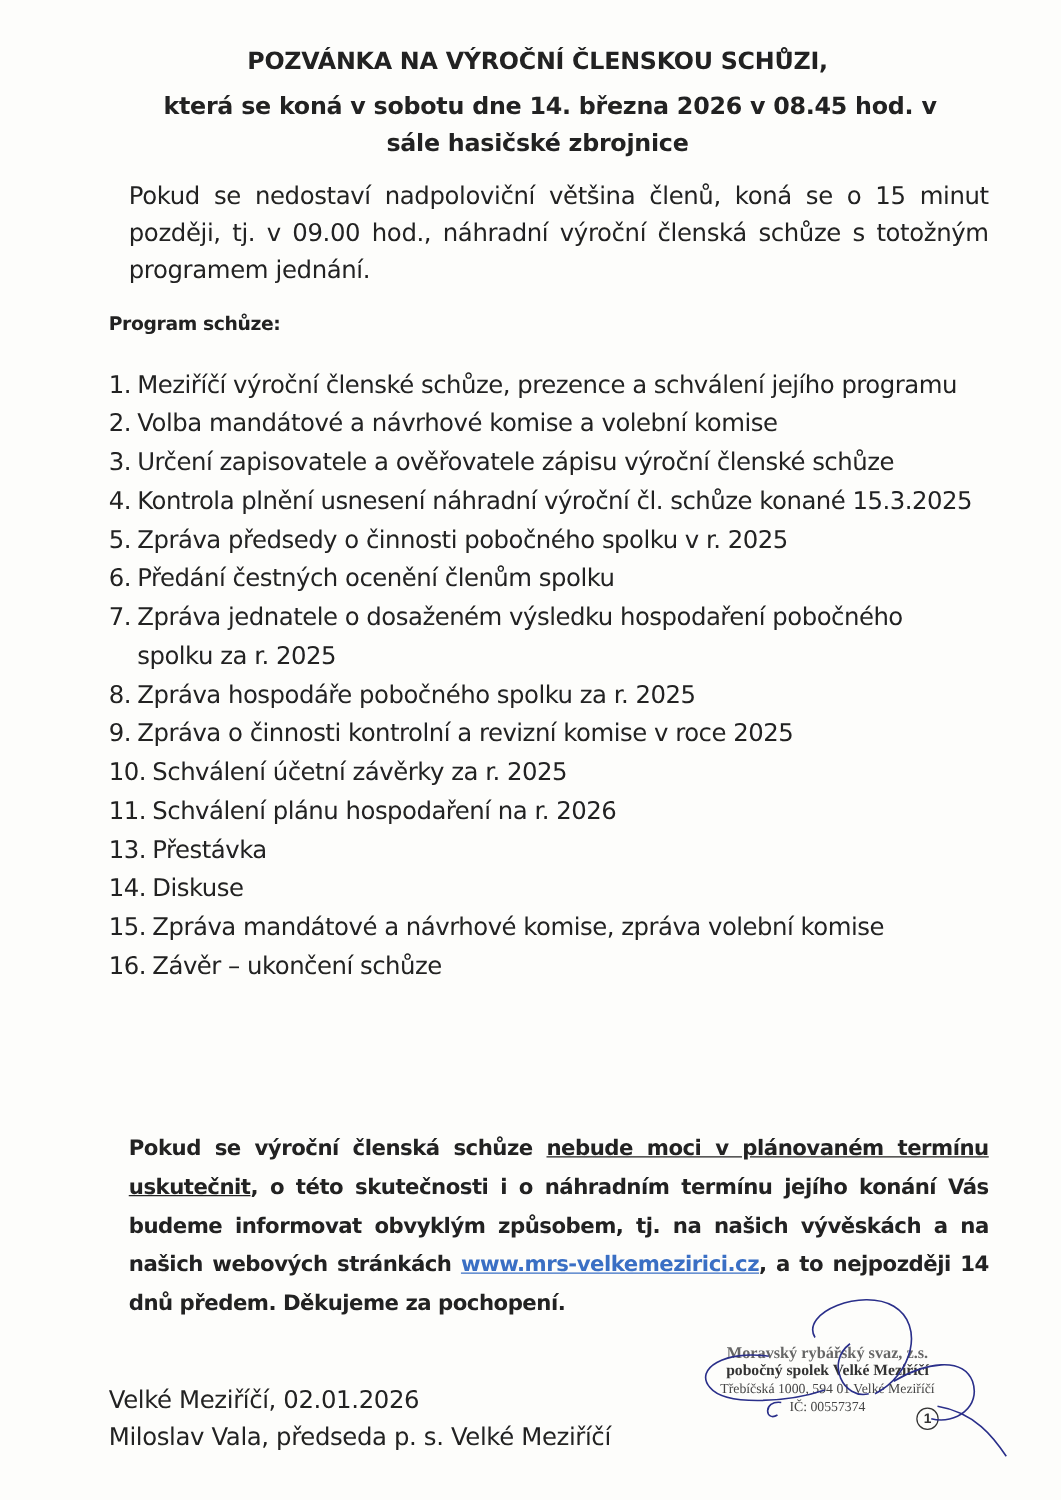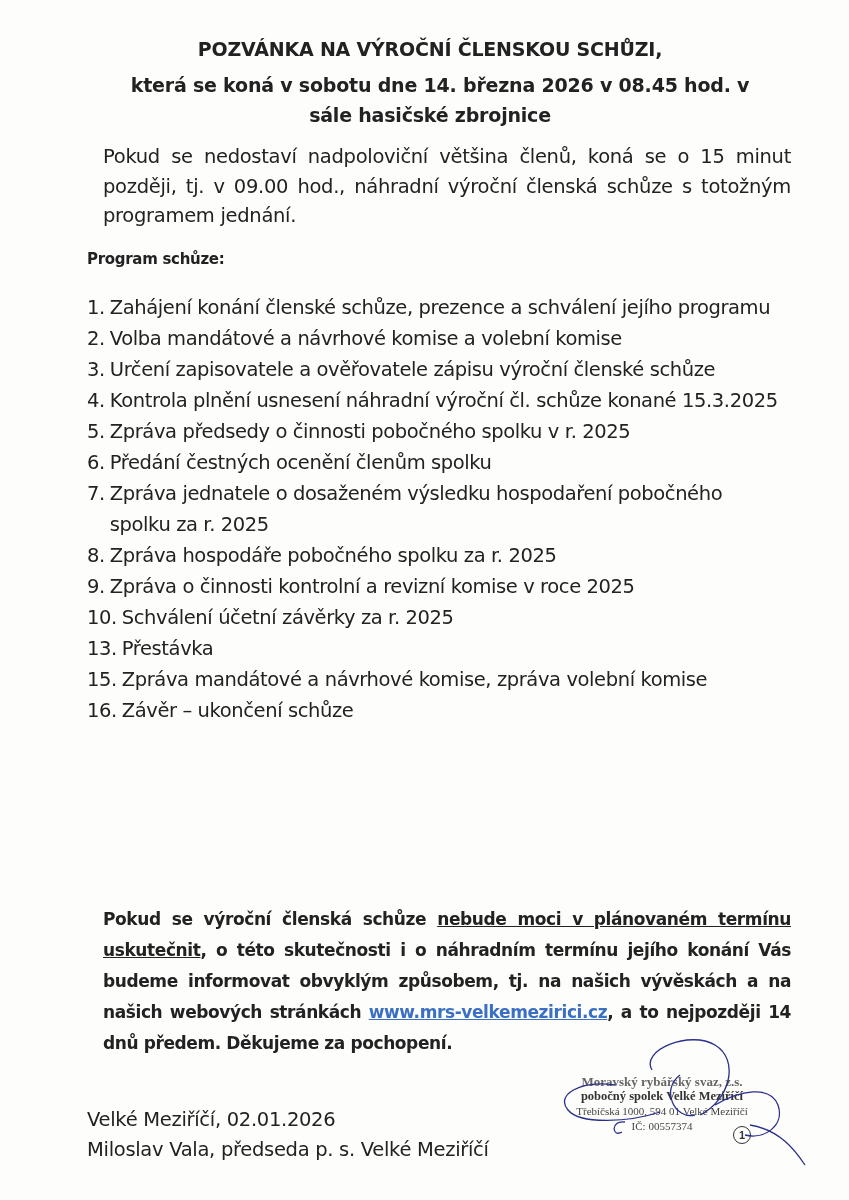--- a/index.html
+++ b/index.html
@@ -74,21 +74,21 @@
   <div class="title t2">která se koná v sobotu dne 14. března 2026 v 08.45 hod. v</div>
   <div class="title t3">sále hasičské zbrojnice</div>
 
   <div class="para intro">Pokud se nedostaví nadpoloviční většina členů, koná se o 15 minut později, tj. v 09.00 hod., náhradní výroční členská schůze s totožným programem jednání.</div>
 
   <div class="program-heading">Program schůze:</div>
 
   <ol class="agenda">
     <li>
         <span class="num">1.</span>
-        <span class="txt">Zahájení konání členské schůze, prezence a  schválení jejího programu</span>
+        <span class="txt">Meziříčí výroční členské schůze, prezence a  schválení jejího programu</span>
       </li>
     <li>
         <span class="num">2.</span>
         <span class="txt">Volba mandátové a návrhové komise a volební komise</span>
       </li>
     <li>
         <span class="num">3.</span>
         <span class="txt">Určení zapisovatele a ověřovatele zápisu výroční členské schůze</span>
       </li>
     <li>
@@ -113,22 +113,30 @@
       </li>
     <li>
         <span class="num">9.</span>
         <span class="txt">Zpráva o činnosti kontrolní a revizní komise v roce 2025</span>
       </li>
     <li>
         <span class="num">10.</span>
         <span class="txt">Schválení účetní závěrky za r. 2025</span>
       </li>
     <li>
+        <span class="num">11.</span>
+        <span class="txt">Schválení plánu hospodaření na r. 2026</span>
+      </li>
+    <li>
         <span class="num">13.</span>
         <span class="txt">Přestávka</span>
+      </li>
+    <li>
+        <span class="num">14.</span>
+        <span class="txt">Diskuse</span>
       </li>
     <li>
         <span class="num">15.</span>
         <span class="txt">Zpráva mandátové a návrhové komise, zpráva volební komise</span>
       </li>
     <li>
         <span class="num">16.</span>
         <span class="txt">Závěr – ukončení schůze</span>
       </li>
   </ol>

